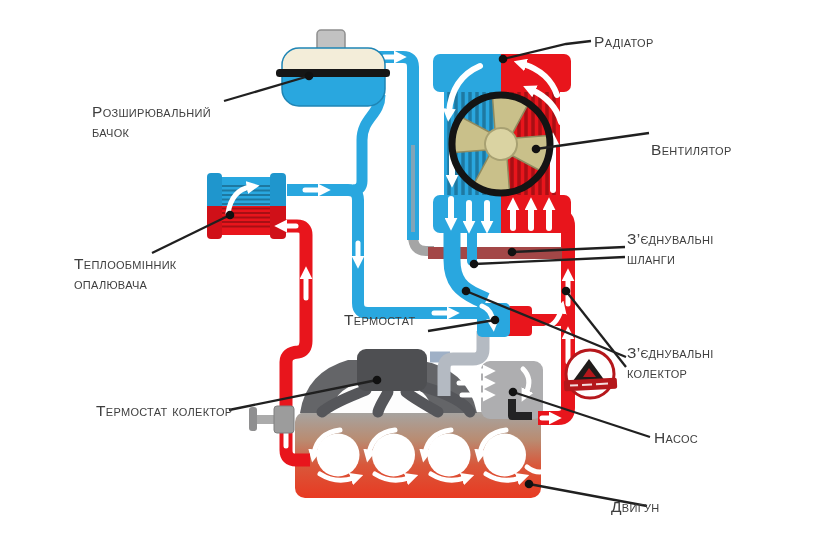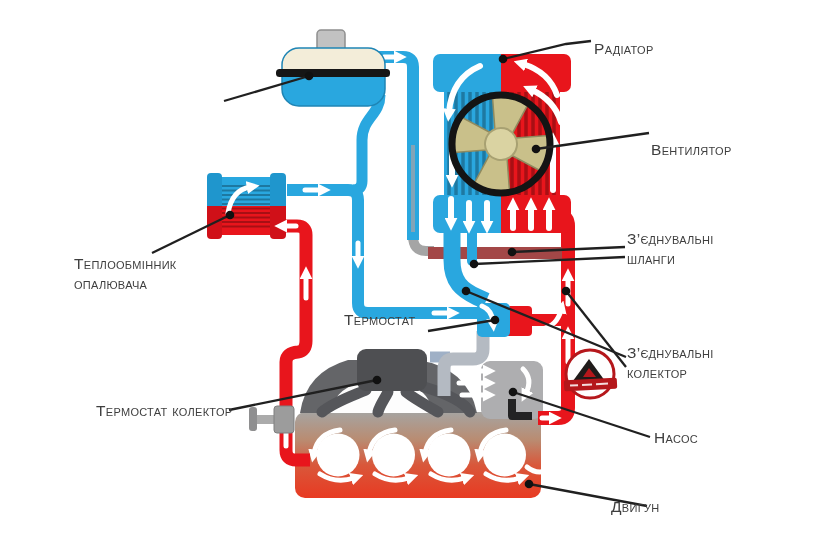--- a/index.html
+++ b/index.html
@@ -270,27 +270,29 @@
         <circle cx="512" cy="252" r="4.3"></circle>
     <circle cx="474" cy="264" r="4.3"></circle>
         <circle cx="466" cy="291" r="4.3"></circle>
     <circle cx="566" cy="291" r="4.3"></circle>
         <circle cx="513" cy="392" r="4.3"></circle>
     <circle cx="529" cy="484" r="4.3"></circle>
         <circle cx="377" cy="380" r="4.3"></circle>
   </g>
 </svg>
 
-  <div class="lbl" style="left:594px;top:39px">
+  <div class="lbl" style="left:594px;top:32px">
       <span>Радіатор</span>
     </div>
   <div class="lbl" style="left:651px;top:140px">
       <span>Вентилятор</span>
     </div>
   <div class="lbl" style="left:92px;top:102px">
+    <span>Розширювальний</span>
+      <span>бачок</span>
   </div>
   <div class="lbl" style="left:74px;top:254px">
     <span>Теплообмінник</span>
       <span>опалювача</span>
   </div>
   <div class="lbl" style="left:344px;top:310px">
       <span>Термостат</span>
     </div>
   <div class="lbl" style="left:627px;top:229px">
     <span>З’єднувальні</span>

